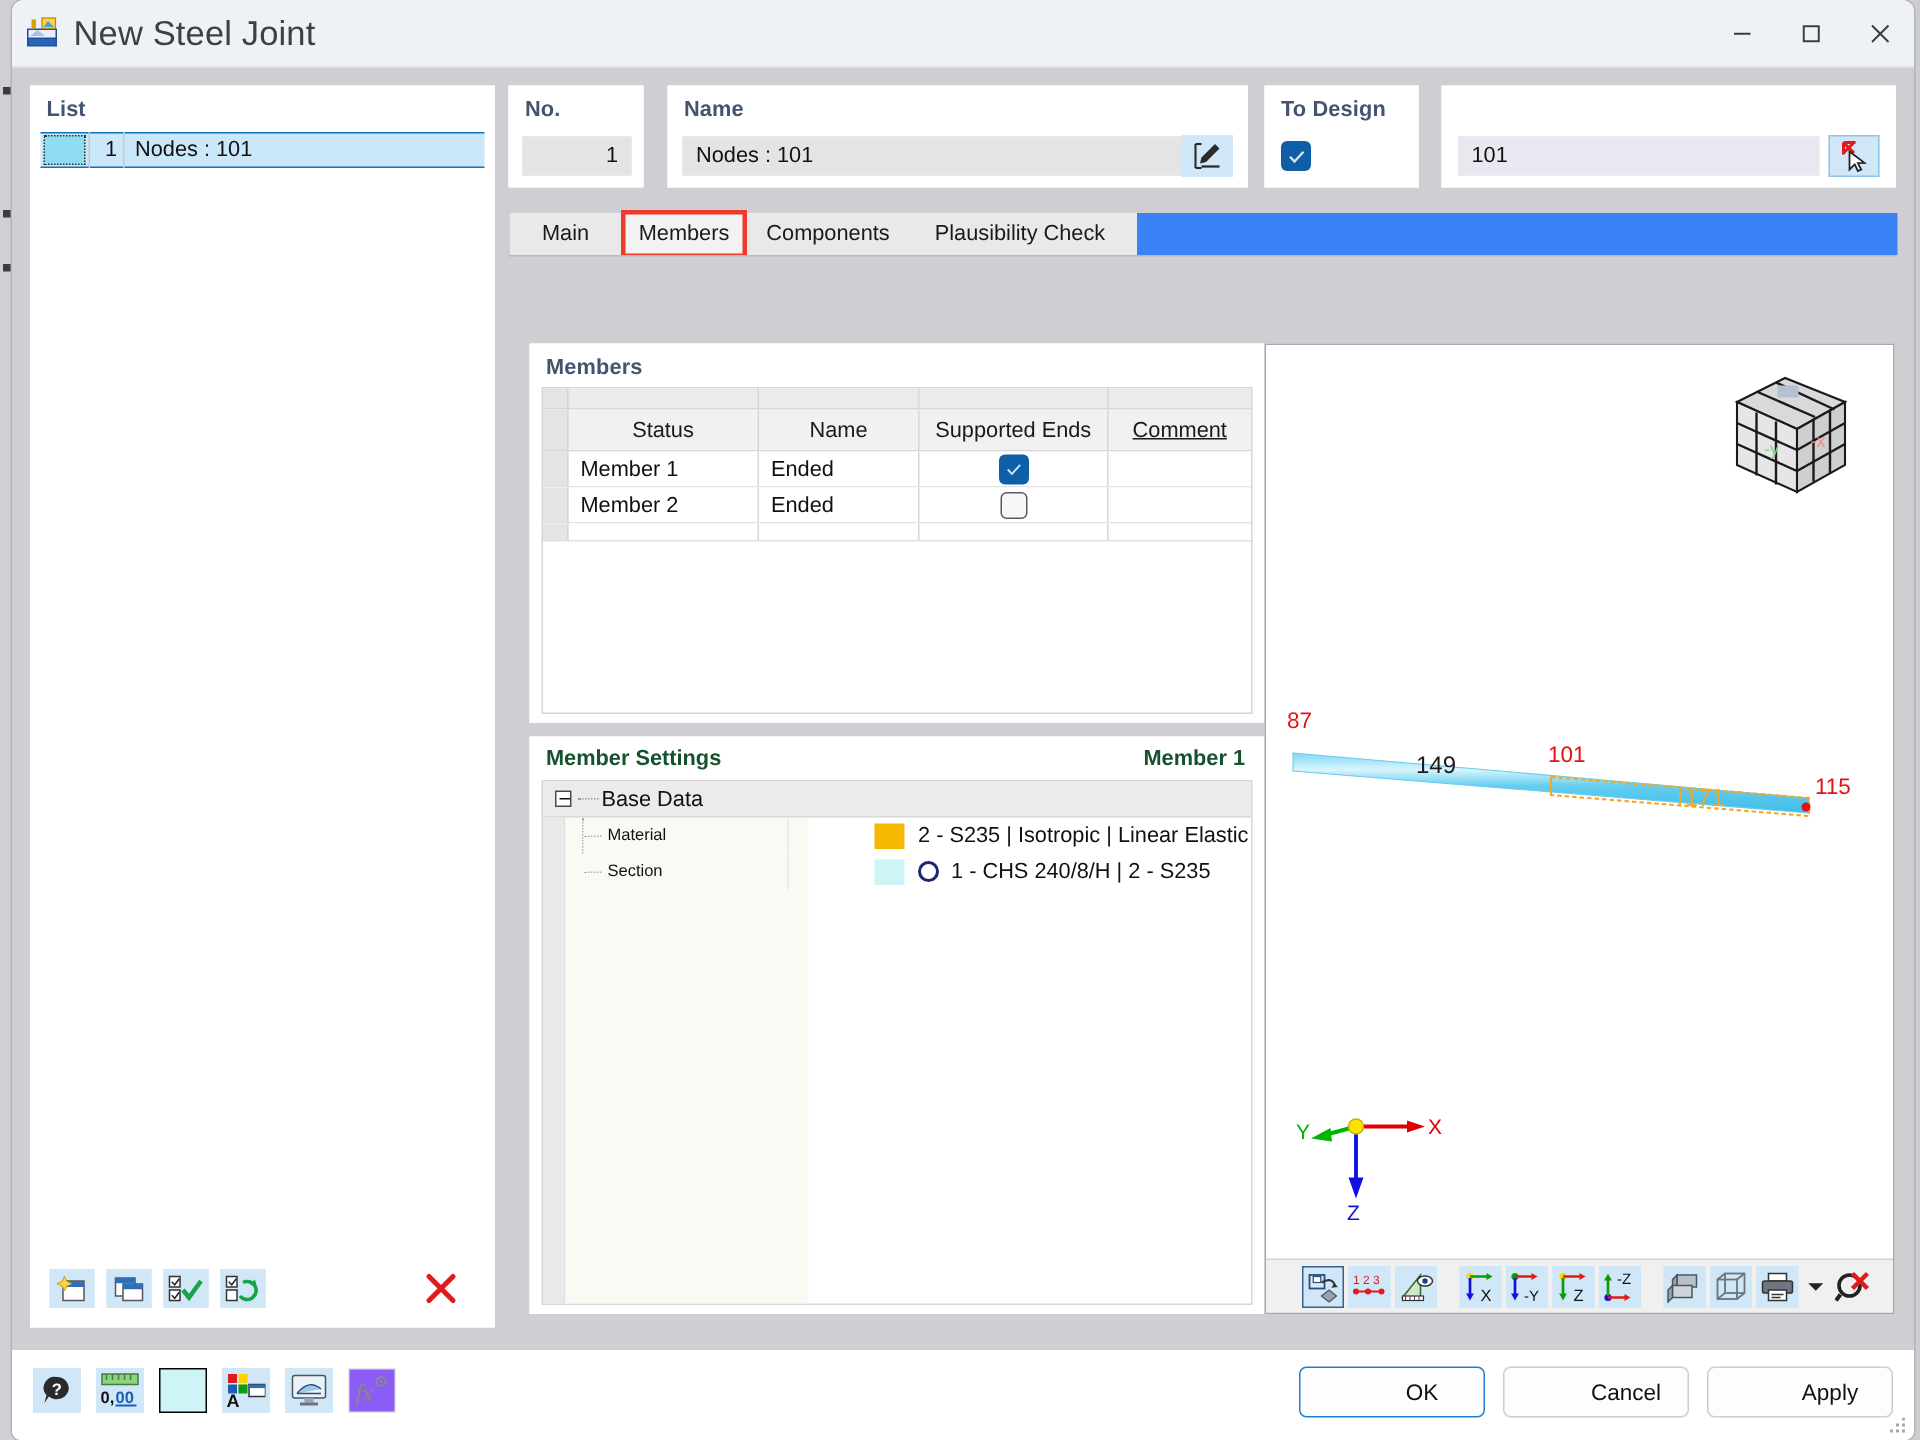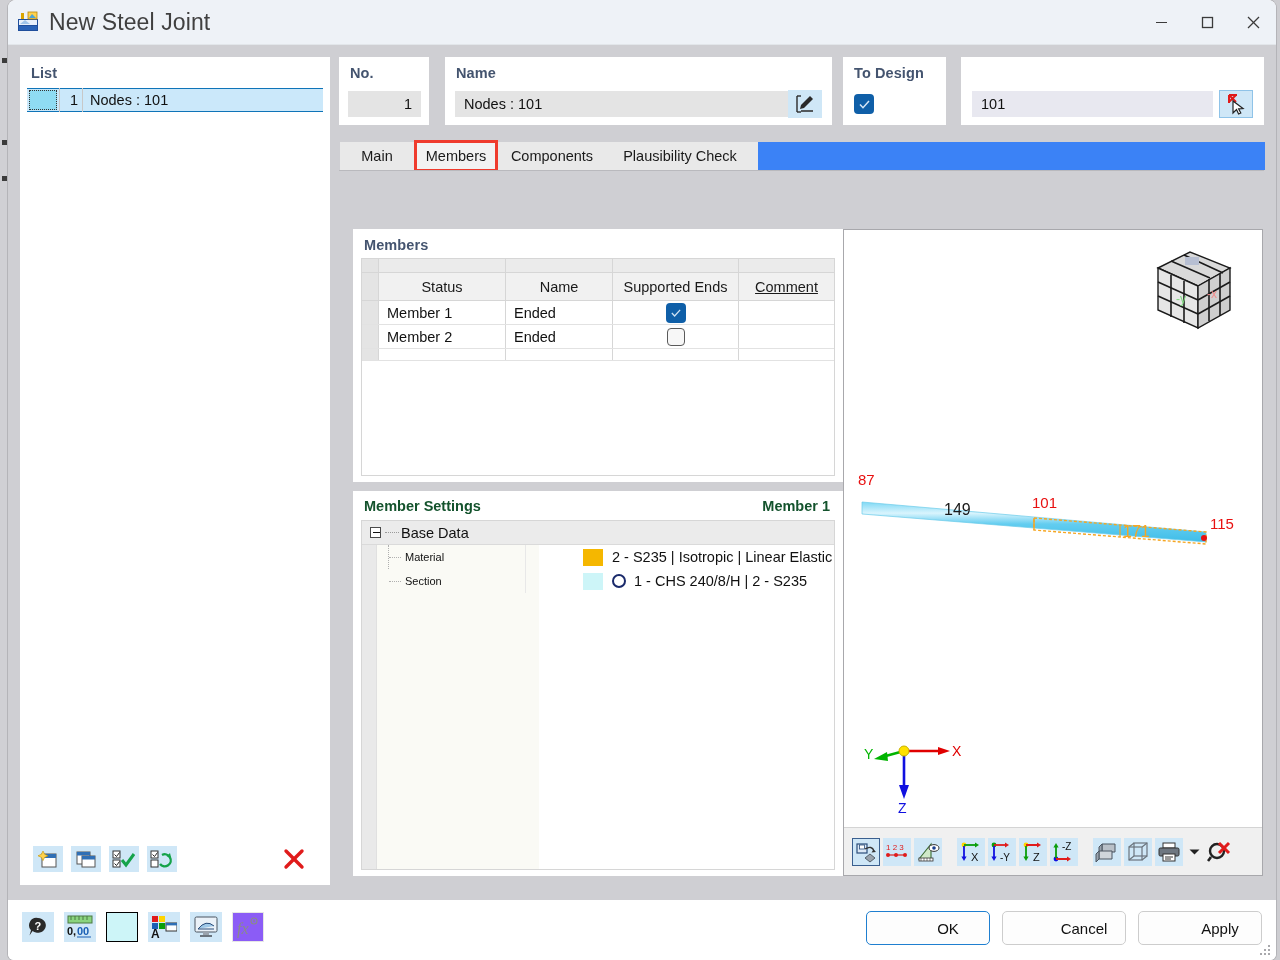--- a/index.html
+++ b/index.html
@@ -205,23 +205,23 @@
     border-right: 1px solid #e0e0e0;
   }
   .tree-namecol-bg {
     position: absolute; left: 15px; top: 24px; width: 162px; bottom: 0; background: #fafaf5;
   }
 
   
   #viewCard { left: 504px; top: 58px; width: 420px; height: 647px; background: #fff; border: 1px solid #a8a8ac; }
   .view-canvas { position: absolute; left: 0; top: 0; right: 0; bottom: 36px; background: #fff; overflow: hidden; }
   .view-toolbar {
-    position: absolute; left: 0; right: 0; bottom: 0; height: 48px;
+    position: absolute; left: 0; right: 0; bottom: 0; height: 36px;
     background: #f0f0f0; border-top: 1px solid #d4d4d4;
-    display: flex; align-items: center; padding-left: 8px; gap: 3px;
+    display: flex; align-items: center; padding-left: 24px; gap: 3px;
   }
   .vtb {
     width: 28px; height: 28px; background: #cfe7f7; border: 1px solid #cfe7f7;
     display: flex; align-items: center; justify-content: center; position: relative; flex: none;
   }
   .vtb.sel { border: 1px solid #3a5f8f; }
   .vtb-gap { width: 9px; flex: none; }
   .vtb.plain { background: transparent; border-color: transparent; }
 
   

